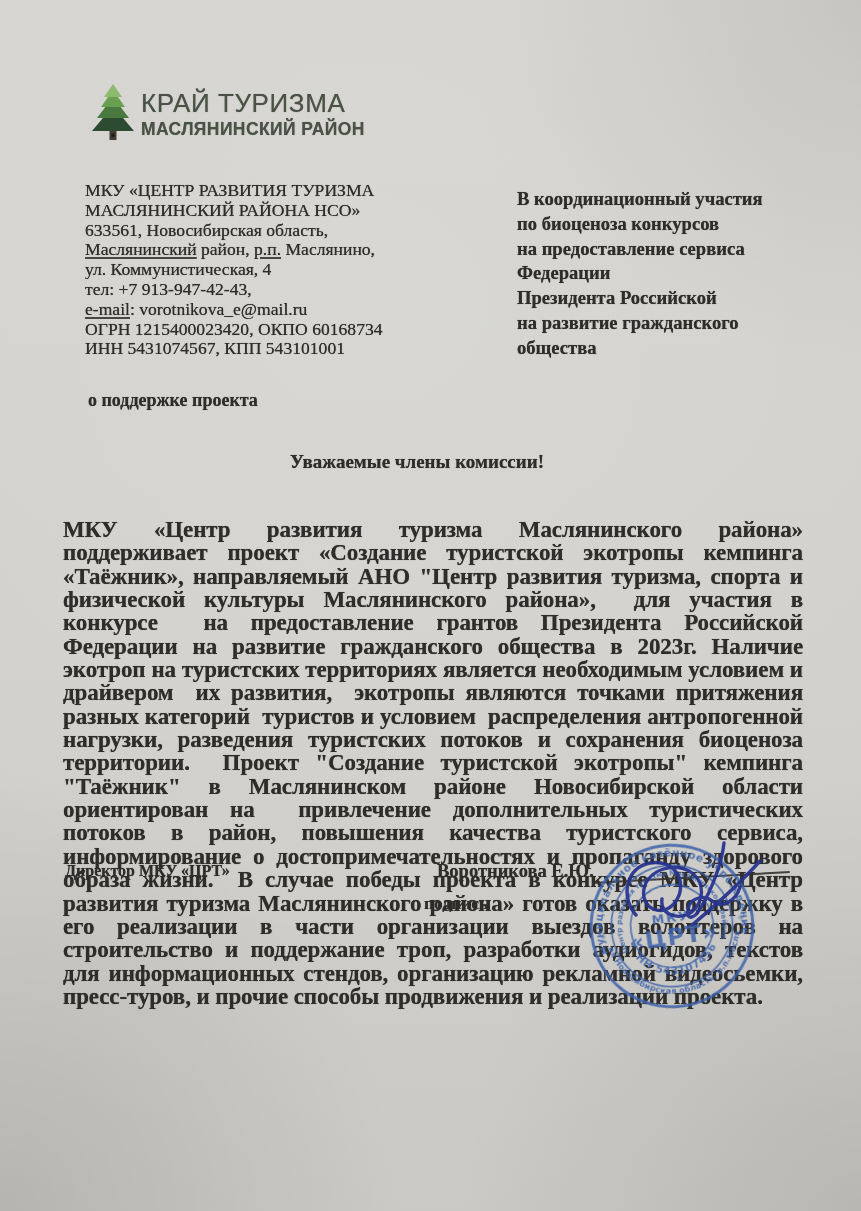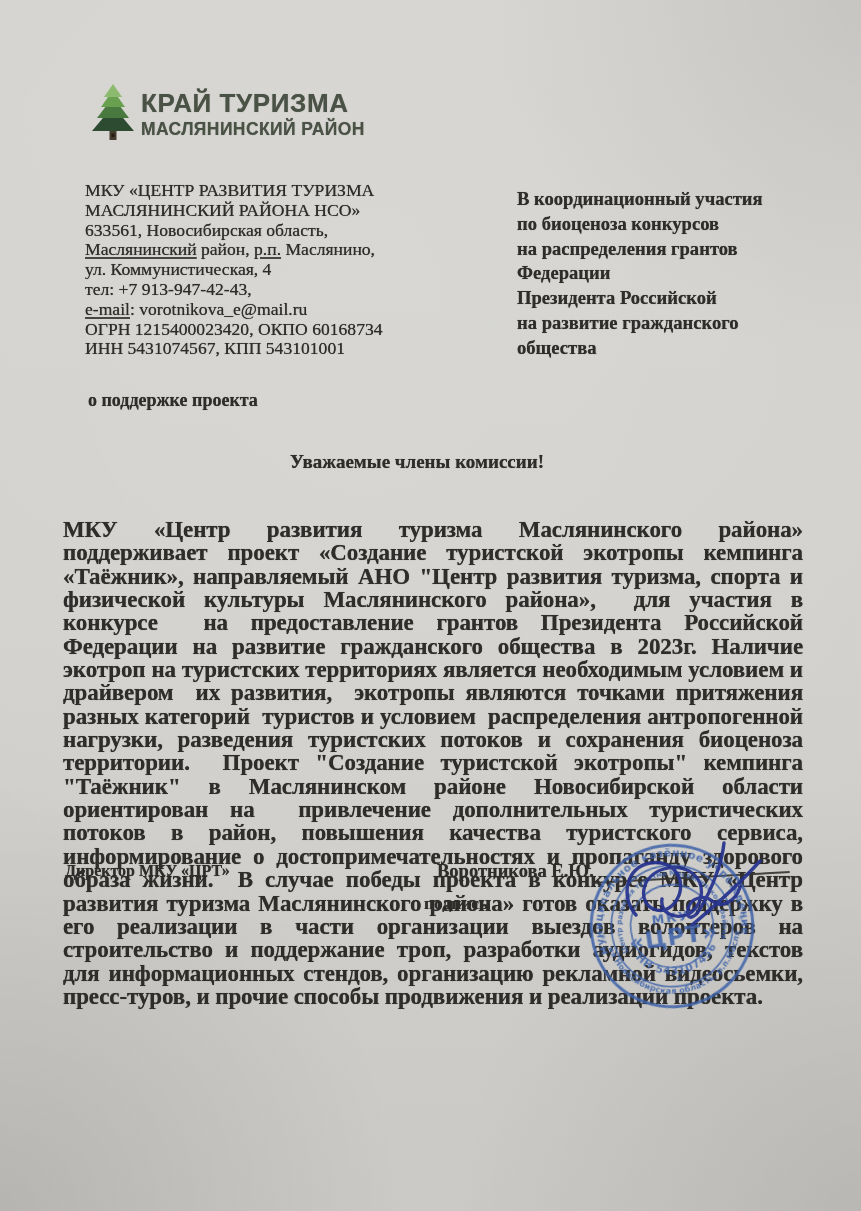--- a/index.html
+++ b/index.html
@@ -17,21 +17,21 @@
       radial-gradient(85% 65% at 100% 100%, rgba(0,0,0,0.09), transparent 55%),
       linear-gradient(180deg,#d5d4d0 0%,#d2d1cd 55%,#cac9c5 100%);
   }
   .txt{position:absolute;color:#2e2d2b;text-shadow:0 0 0.7px rgba(45,44,42,0.8);}
   
   .tree{position:absolute;left:92px;top:84px;width:42px;height:60px;filter:blur(0.2px);}
   .tree-t1{fill:var(--tree1,#8cba6e);} .tree-t2{fill:var(--tree2,#68a050);}
   .tree-t3{fill:var(--tree3,#49793e);} .tree-t4{fill:var(--tree4,#2d4b31);}
   .tree-trunk{fill:var(--trunk,#443a2d);} .tree-hole{fill:#221c14;}
   .logo-text{position:absolute;left:141px;top:90px;font-family:"Liberation Sans",sans-serif;color:#4a5245;text-shadow:0 0 0.8px rgba(74,82,69,0.7);}
-  .logo-title{font-size:26px;font-weight:700;letter-spacing:0.6px;line-height:27px;}
+  .logo-title{font-size:26px;font-weight:400;letter-spacing:0.6px;line-height:27px;}
   .logo-subtitle{font-size:17.5px;font-weight:700;letter-spacing:0.4px;margin-top:2px;}
   
   .sender{left:85px;top:181px;width:400px;font-size:17.6px;font-weight:400;line-height:19.8px;}
   .sender u{text-decoration-thickness:1.5px;text-underline-offset:2px;text-decoration-color:rgba(70,68,64,0.8);}
   
   .recipient{left:517px;top:187px;width:300px;font-size:18.6px;font-weight:600;line-height:24.8px;}
   .subject{left:88px;top:390px;font-size:18px;font-weight:600;}
   .salutation{left:290px;top:451px;font-size:19px;font-weight:600;}
   .body-par{
     left:63px;top:472px;width:740px;
@@ -82,21 +82,21 @@
       <div>ул. Коммунистическая, 4</div>
       <div>тел: +7 913-947-42-43,</div>
       <div><u>e-mail</u>: vorotnikova_e@mail.ru</div>
       <div>ОГРН 1215400023420, ОКПО 60168734</div>
       <div>ИНН 5431074567, КПП 543101001</div>
     </div>
 
   <div class="txt recipient" id="recipient-lines">
       <div>В координационный участия</div>
       <div>по биоценоза конкурсов</div>
-      <div>на распределения грантов</div>
+      <div>на предоставление сервиса</div>
       <div>Федерации</div>
       <div>Президента Российской</div>
       <div>на развитие гражданского</div>
       <div>общества</div>
     </div>
 
   <div class="txt subject">о поддержке проекта</div>
 
   <div class="txt salutation">Уважаемые члены комиссии!</div>
 

